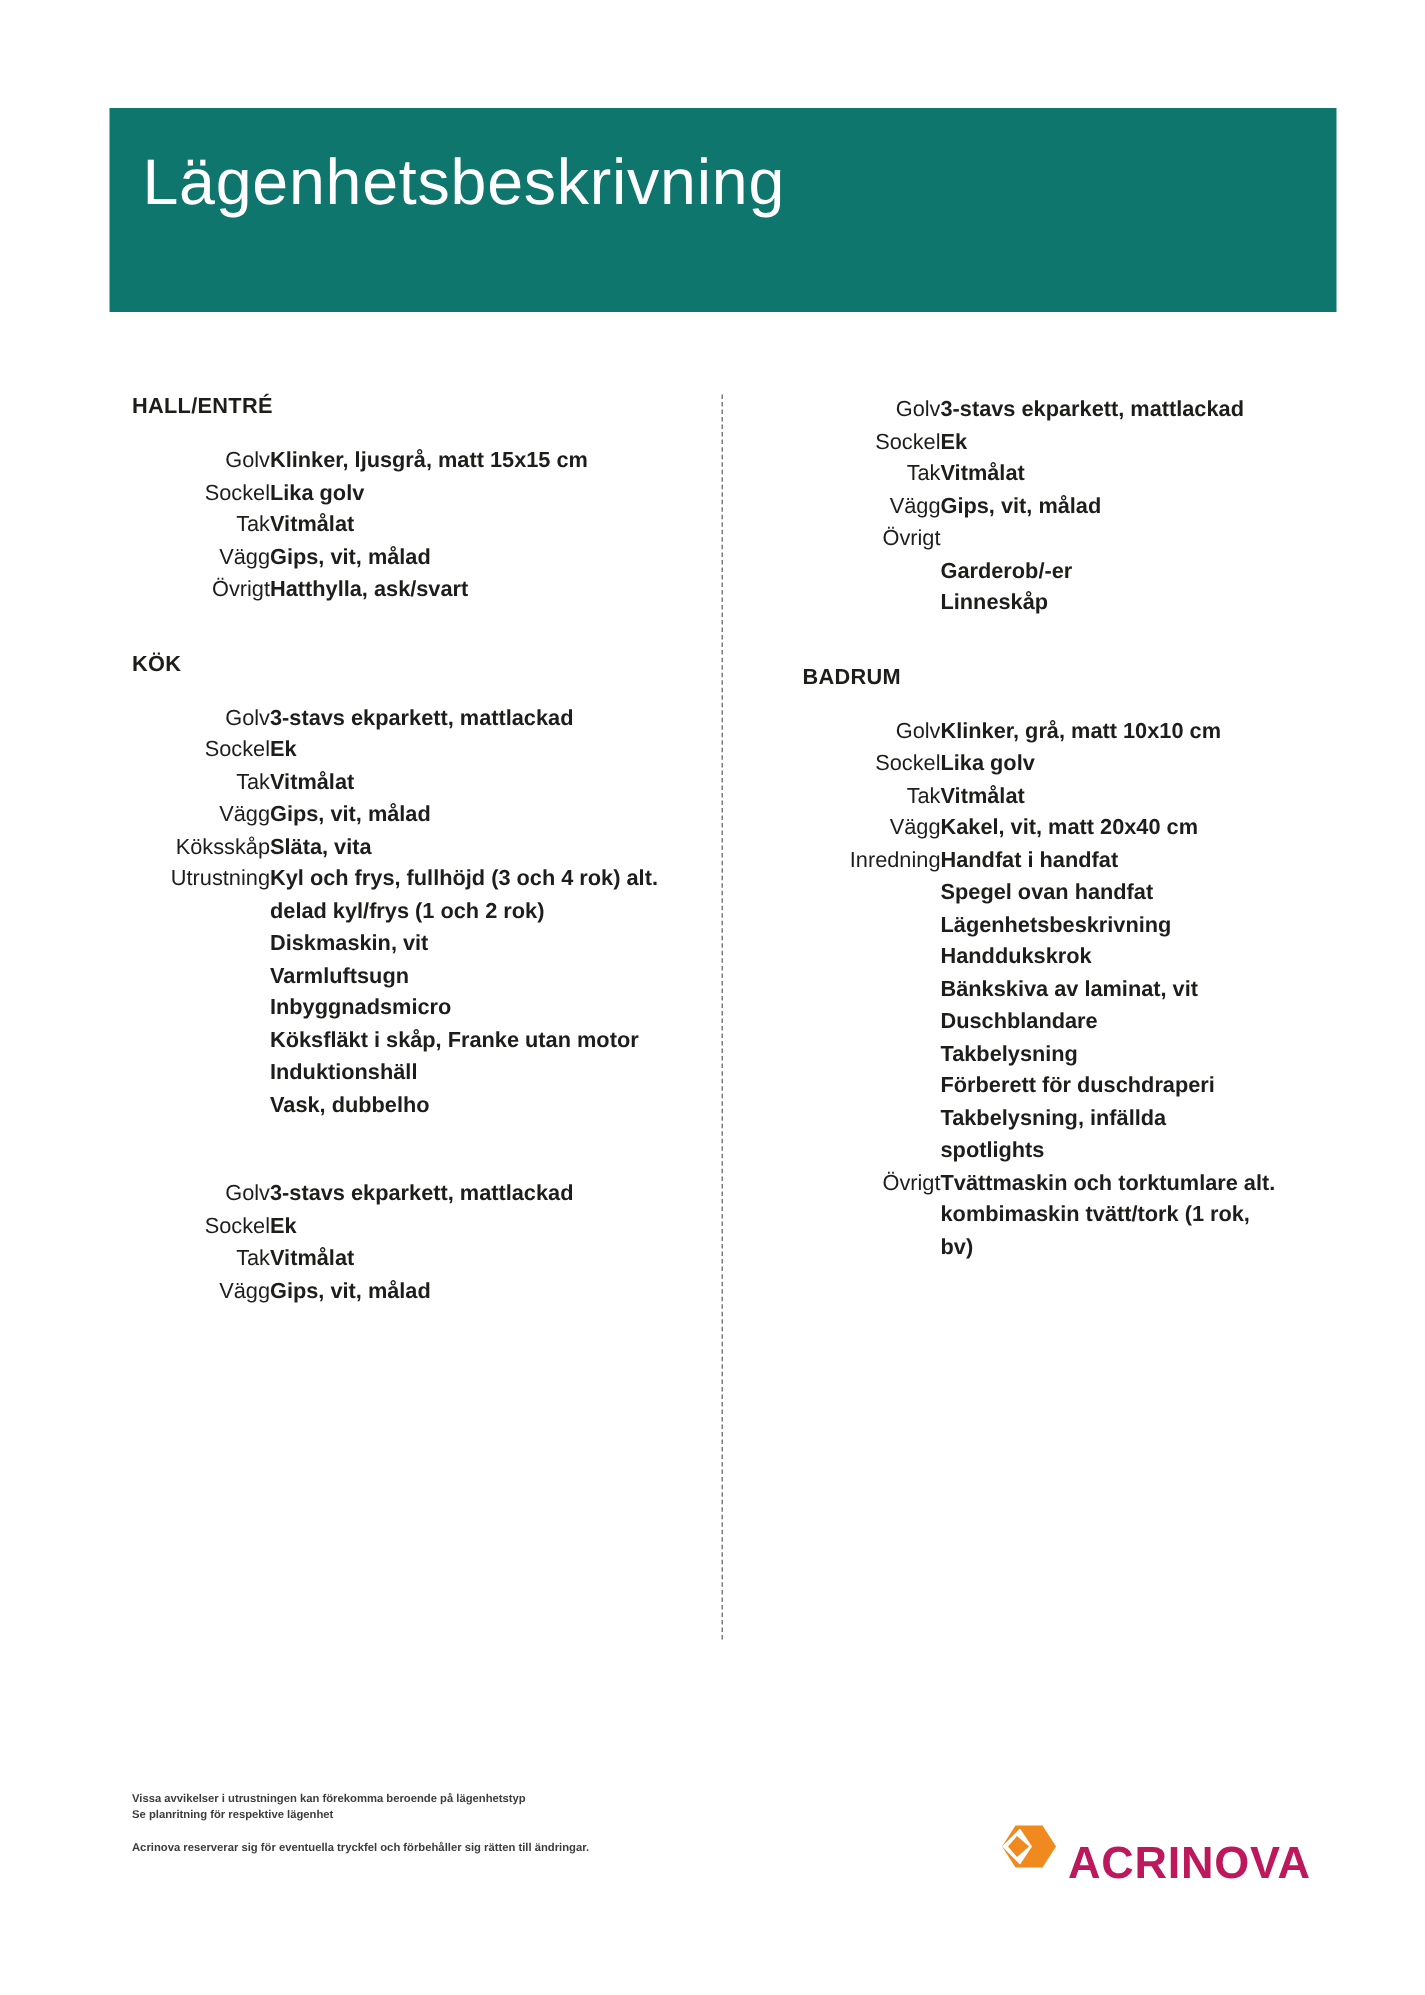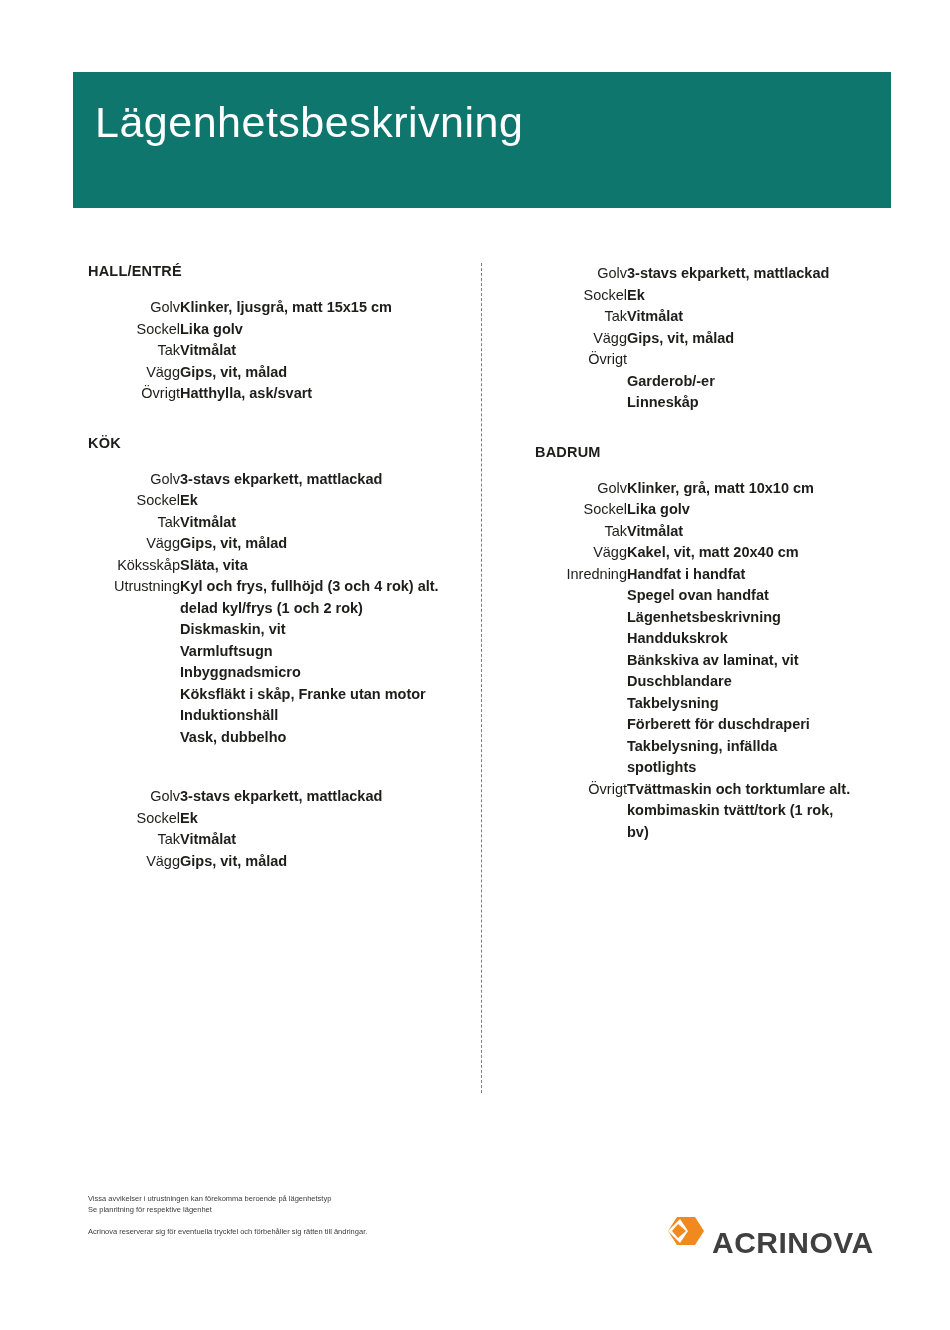--- a/index.html
+++ b/index.html
@@ -96,20 +96,21 @@
 
   
   .footer-note {
     position: absolute;
     left: 88px;
     top: 1193px;
     width: 430px;
     font-size: 7.5px;
     line-height: 11px;
     color: #3c3c3b;
+    font-weight: bold;
   }
   .footer-note .second {
     margin-top: 11px;
   }
 
   .logo {
     position: absolute;
     left: 668px;
     top: 1204px;
     display: flex;
@@ -119,21 +120,21 @@
   .logo-mark {
     width: 36px;
     height: 34px;
     position: relative;
     flex: none;
   }
   .logo-text {
     font-size: 30px;
     font-weight: bold;
     letter-spacing: 0.5px;
-    color: #404040;
+    color: #be185d;
     line-height: 1;
     margin-top: 24px;
   }
 </style>
 </head>
 <body>
 
 <div class="page">
 
   <div class="banner">

